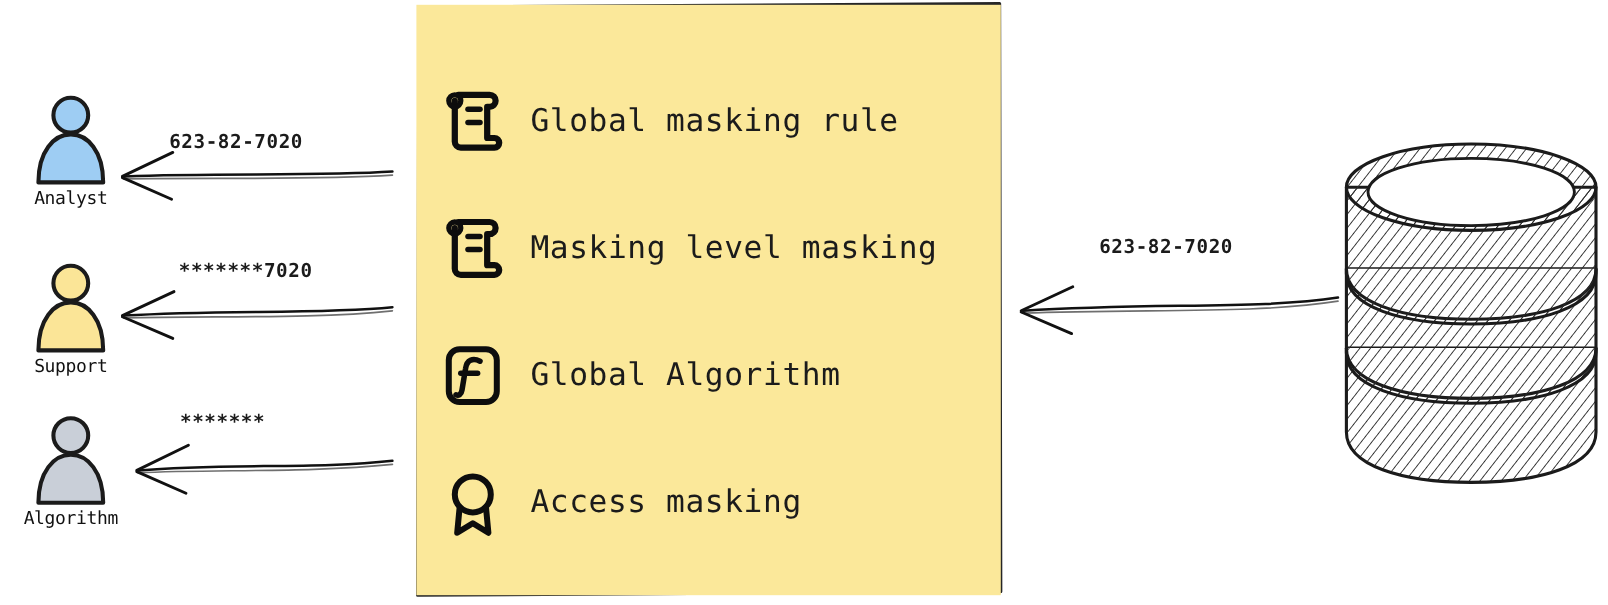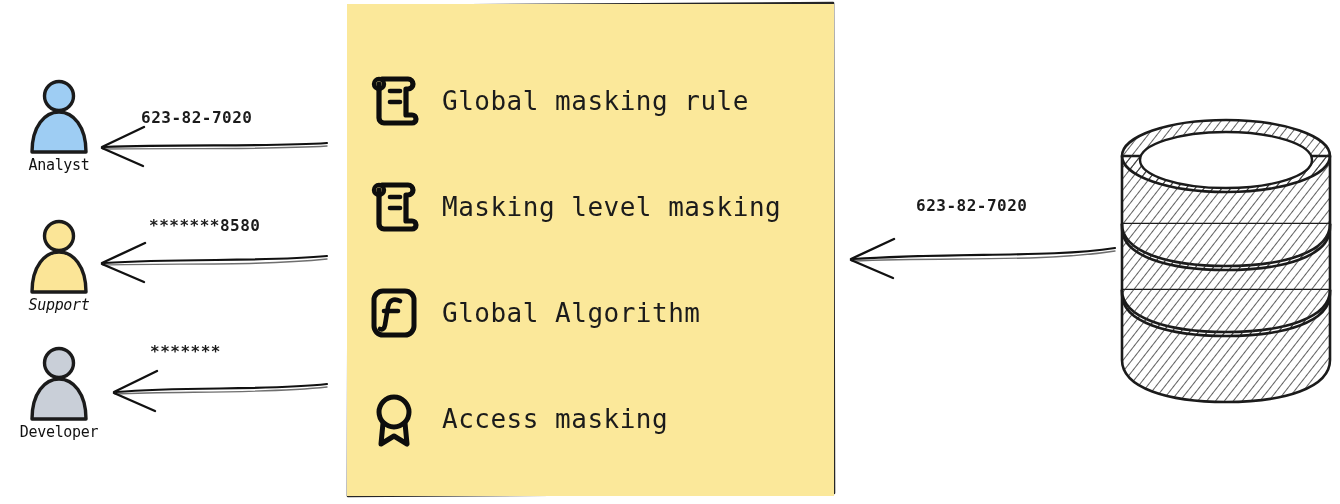--- a/index.html
+++ b/index.html
@@ -190,38 +190,38 @@
 </div>
 
 <div class="actor" style="left:4px; top:78px;">
   <svg class="actor-figure" viewBox="0 0 80 80">
     <circle cx="40" cy="18" r="14.5" fill="#9ecdf3" stroke="#1b1b1b" stroke-width="3.4"></circle>
     <path d="M13 74 C13 48 26 34 40 34 C54 34 67 48 67 74 Z" fill="#9ecdf3" stroke="#1b1b1b" stroke-width="3.4" stroke-linejoin="round"></path>
   </svg>
   <div class="actor-label">Analyst</div>
 </div>
 
-<div class="actor" style="left:4px; top:218px;font-style:italic;">
+<div class="actor" style="left:4px; top:218px;">
   <svg class="actor-figure" viewBox="0 0 80 80">
     <circle cx="40" cy="18" r="14.5" fill="#fbe597" stroke="#1b1b1b" stroke-width="3.4"></circle>
     <path d="M13 74 C13 48 26 34 40 34 C54 34 67 48 67 74 Z" fill="#fbe597" stroke="#1b1b1b" stroke-width="3.4" stroke-linejoin="round"></path>
   </svg>
   <div class="actor-label">Support</div>
 </div>
 
 <div class="actor" style="left:4px; top:345px;">
   <svg class="actor-figure" viewBox="0 0 80 80">
     <circle cx="40" cy="18" r="14.5" fill="#c9cfd8" stroke="#1b1b1b" stroke-width="3.4"></circle>
     <path d="M13 74 C13 48 26 34 40 34 C54 34 67 48 67 74 Z" fill="#c9cfd8" stroke="#1b1b1b" stroke-width="3.4" stroke-linejoin="round"></path>
   </svg>
-  <div class="actor-label">Developer</div>
+  <div class="actor-label">Algorithm</div>
 </div>
 
 <div class="flow-label" style="left:141px; top:108px;">623-82-7020</div>
-<div class="flow-label" style="left:149px; top:216px;">*******8580</div>
+<div class="flow-label" style="left:149px; top:216px;">*******7020</div>
 <div class="flow-label" style="left:150px; top:342px;">*******</div>
 <div class="flow-label" style="left:916px; top:196px;">623-82-7020</div>
 
 <svg id="database" viewBox="0 0 228 294">
 
   <path d="M10 178 C10 178 10 248 10 248 C10 276 56 290 114 290 C172 290 218 276 218 248 L218 178 Z" fill="url(#hatch)" stroke="#1b1b1b" stroke-width="2.6" stroke-linejoin="round"></path>
   <path d="M10 178 C10 206 56 220 114 220 C172 220 218 206 218 178" fill="#ffffff" stroke="#1b1b1b" stroke-width="2.6"></path>
 
   <path d="M10 112 C10 112 10 182 10 182 C10 210 56 224 114 224 C172 224 218 210 218 182 L218 112 Z" fill="url(#hatch)" stroke="#1b1b1b" stroke-width="2.6" stroke-linejoin="round"></path>
   <path d="M10 112 C10 140 56 154 114 154 C172 154 218 140 218 112" fill="#ffffff" stroke="#1b1b1b" stroke-width="2.6"></path>

